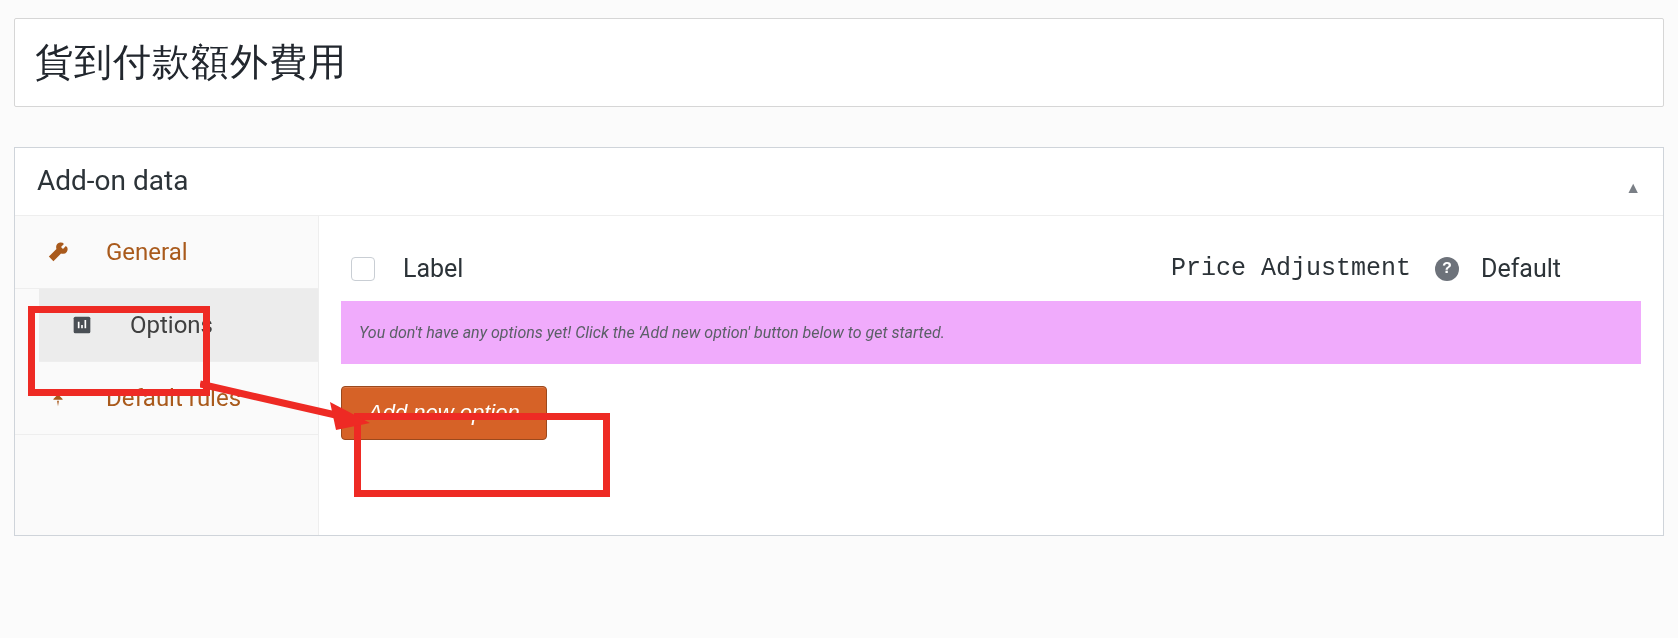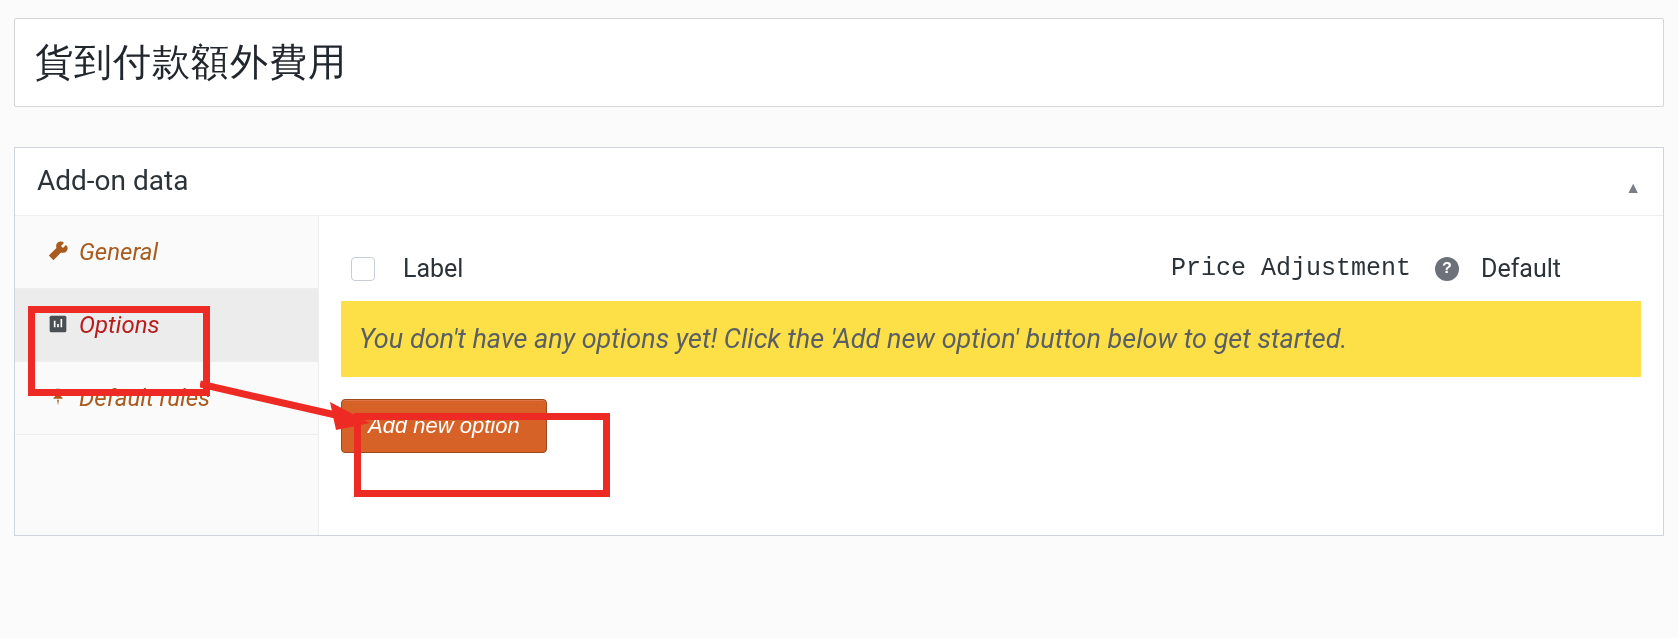--- a/index.html
+++ b/index.html
@@ -51,32 +51,32 @@
   .sidebar {
     width: 304px;
     background: #fafafa;
     border-right: 1px solid #eee;
     border-top: 1px solid #eee;
     padding-top: 0;
     position: relative;
   }
   .tab {
     display: flex;
-    align-items: flex-start;
+    align-items: center;
     padding: 22px 22px 22px 30px;
     font-size: 24px;
     color: #a95a1c;
     border-bottom: 1px solid #eee;
     cursor: pointer;
-    gap: 8px;
-    font-style: italic;
+    gap: 35px;
   }
   .tab.active {
     background: #ececec;
-    color: #b91c1c;
+    color: #404040;
+    margin-left: 24px;
   }
   .tab .icon {
     width: 26px;
     height: 26px;
     display: inline-flex;
     align-items: center;
     justify-content: center;
     flex-shrink: 0;
   }
   .tab .icon svg { display: block; }
@@ -130,23 +130,23 @@
     justify-content: center;
     font-size: 16px;
     font-weight: 600;
   }
   .col-default {
     width: 160px;
     font-size: 25px;
     color: #2c3338;
   }
   .empty-row {
-    background: #fde047;
+    background: #f0abfc;
     padding: 22px 18px;
-    font-size: 27px;
+    font-size: 16px;
     font-style: italic;
     color: #5a5f66;
     margin-bottom: 18px;
   }
   .add-btn-wrap {
     padding: 4px 0;
   }
   .add-btn {
     background: #d66227;
     color: #fff;

